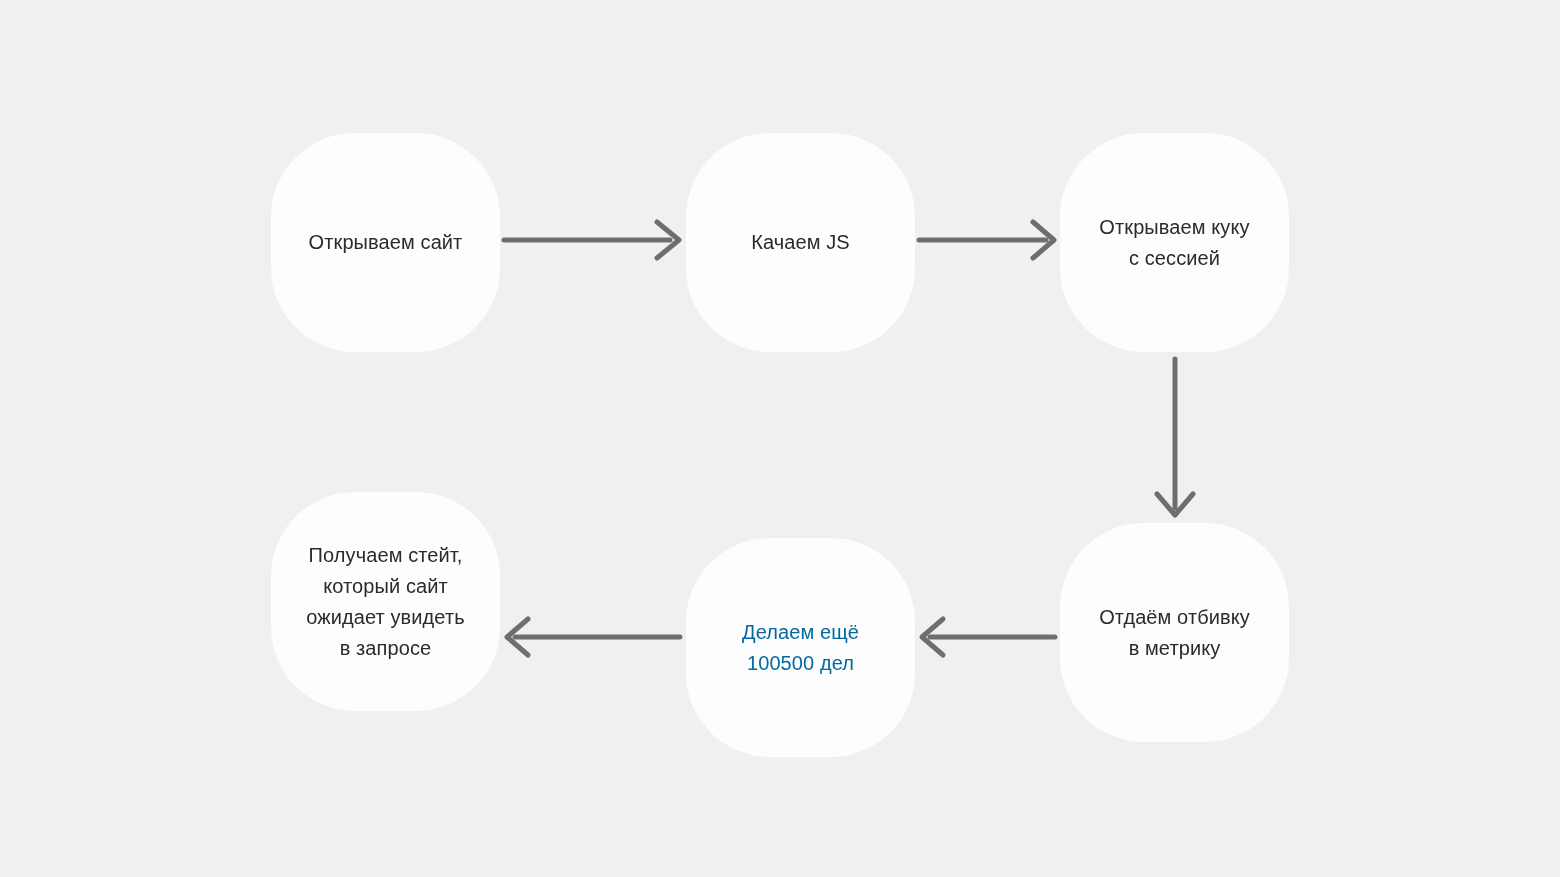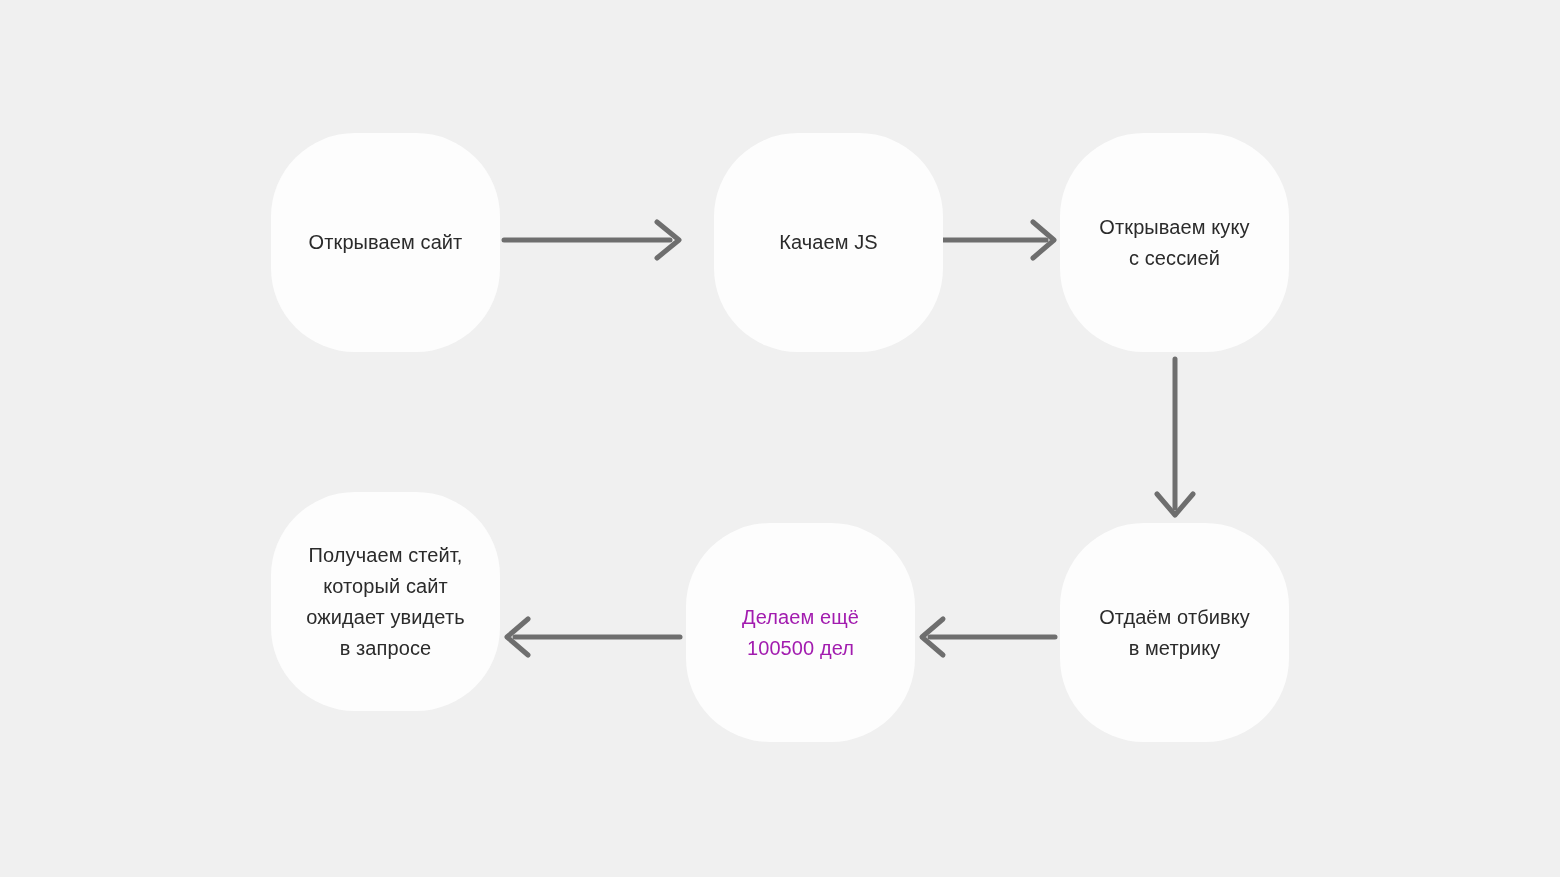--- a/index.html
+++ b/index.html
@@ -79,35 +79,35 @@
     <g>
       <path d="M 680 637 L 515 637" fill="none" stroke="#6e6e6e" stroke-width="5" stroke-linecap="round"></path>
       <path d="M 528 619 L 507 637 L 528 655" fill="none" stroke="#6e6e6e" stroke-width="5" stroke-linecap="round" stroke-linejoin="round"></path>
     </g>
   </svg>
 
   <div class="node" style="left: 271px; top: 133px; width: 229px; height: 219px; background: rgb(253, 253, 253); color: rgb(43, 43, 43);">
     <span class="node-label">Открываем сайт</span>
   </div>
 
-  <div class="node" style="left: 714px; top: 133px; width: 229px; height: 219px; background: rgb(253, 253, 253); color: rgb(43, 43, 43);">
+  <div class="node" style="left: 686px; top: 133px; width: 229px; height: 219px; background: rgb(253, 253, 253); color: rgb(43, 43, 43);">
     <span class="node-label">Качаем JS</span>
   </div>
 
   <div class="node" style="left: 1060px; top: 133px; width: 229px; height: 219px; background: rgb(253, 253, 253); color: rgb(43, 43, 43);">
     <span class="node-label">Открываем куку
 с сессией</span>
   </div>
 
   <div class="node" style="left: 1060px; top: 523px; width: 229px; height: 219px; background: rgb(253, 253, 253); color: rgb(43, 43, 43);">
     <span class="node-label">Отдаём отбивку
 в метрику</span>
   </div>
 
-  <div class="node" style="left: 686px; top: 523px; width: 229px; height: 219px; background: rgb(253, 253, 253); color: #a21caf;">
+  <div class="node" style="left: 686px; top: 538px; width: 229px; height: 219px; background: rgb(253, 253, 253); color: #0369a1;">
     <span class="node-label">Делаем ещё
 100500 дел</span>
   </div>
 
   <div class="node" style="left: 271px; top: 492px; width: 229px; height: 219px; background: rgb(253, 253, 253); color: rgb(43, 43, 43);">
     <span class="node-label">Получаем стейт,
 который сайт
 ожидает увидеть
 в запросе</span>
   </div>

